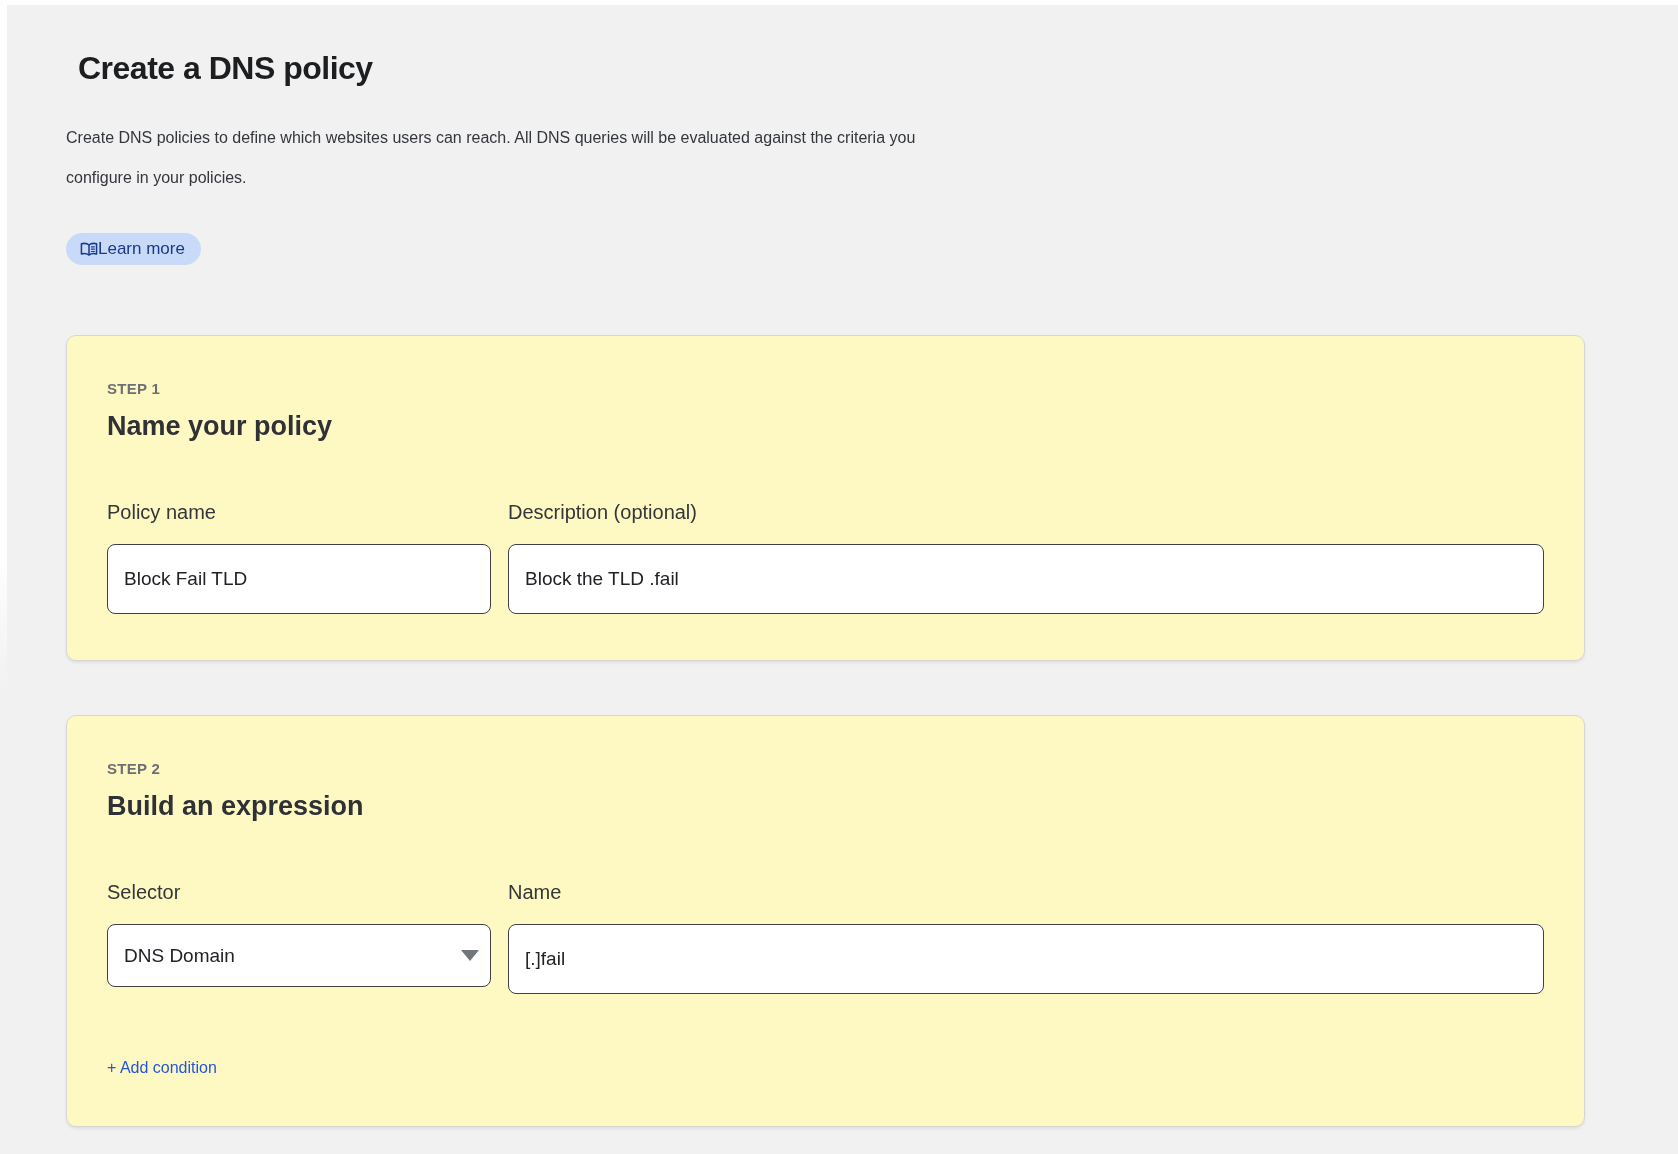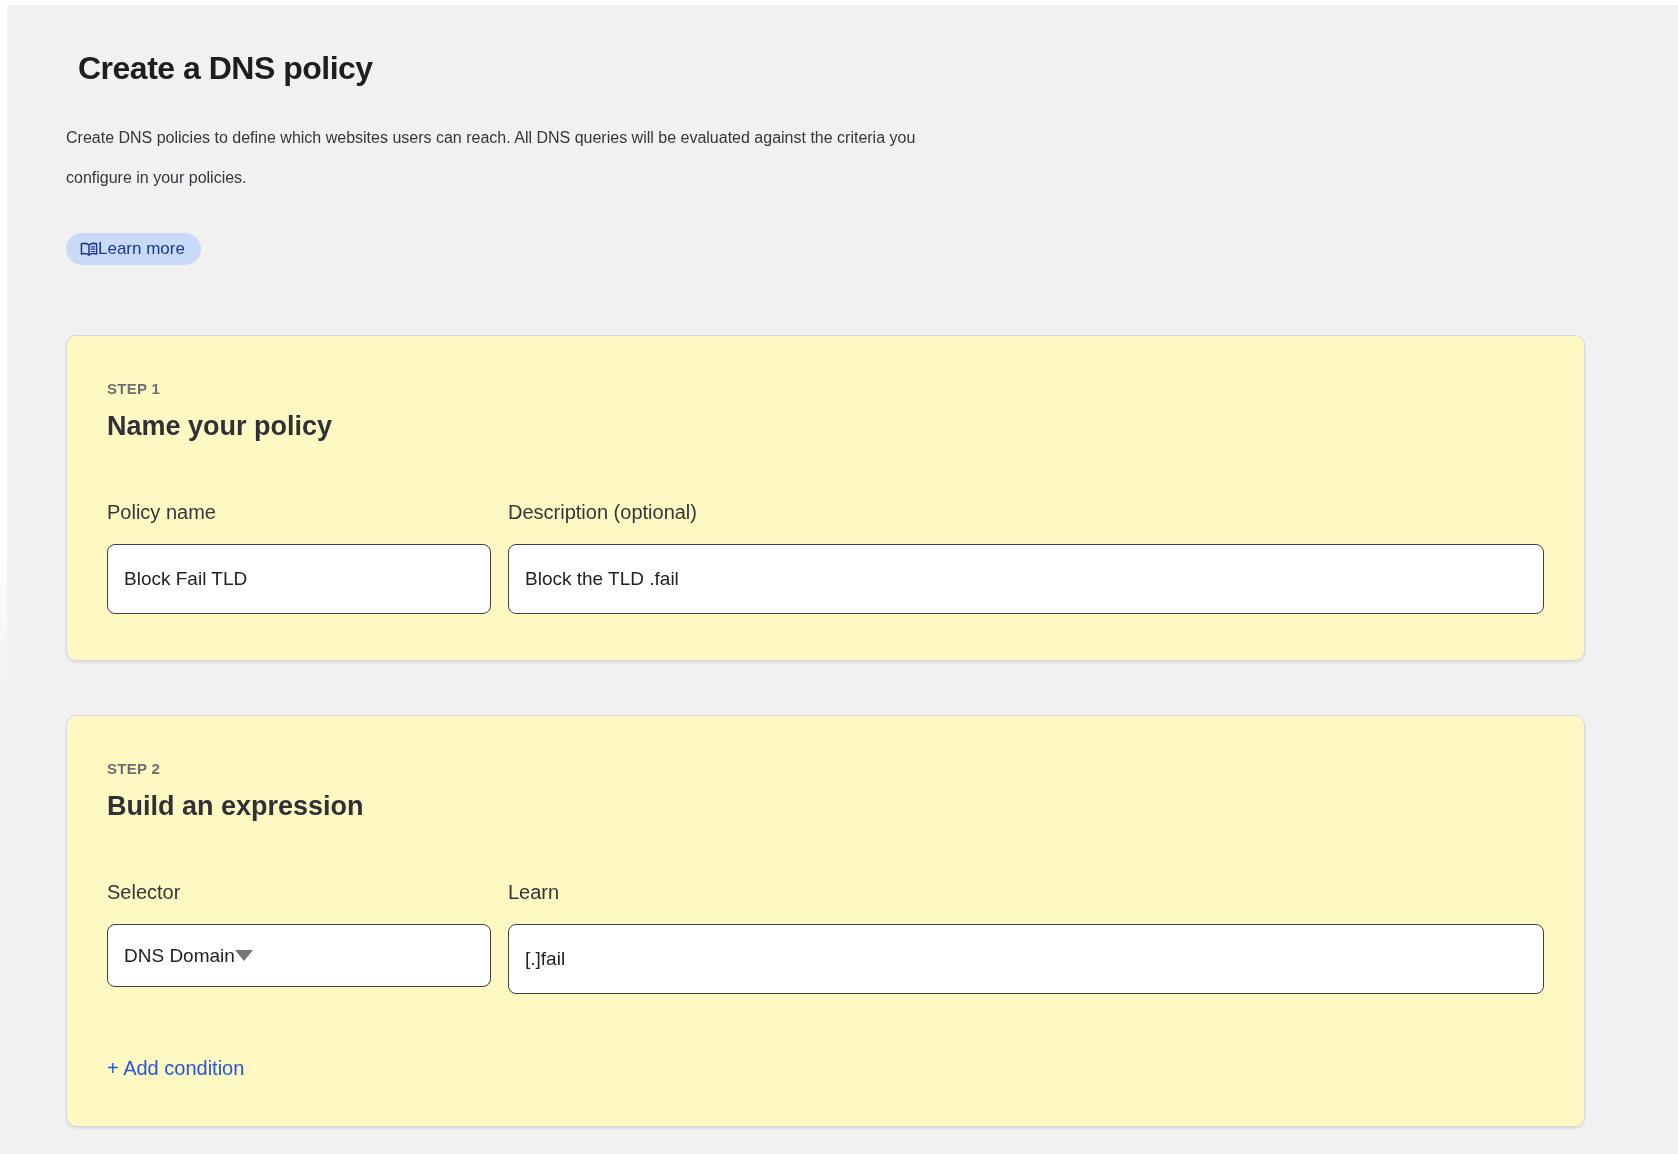--- a/index.html
+++ b/index.html
@@ -106,34 +106,35 @@
   }
   .dropdown {
     height: 63px;
     width: 100%;
     background: #ffffff;
     border: 1.5px solid #3f4145;
     border-radius: 8px;
     padding: 0 11px 0 16px;
     display: flex;
     align-items: center;
+    justify-content: space-between;
     font-size: 19px;
     color: #202226;
     cursor: pointer;
   }
   .dropdown-arrow {
     width: 0; height: 0;
     border-left: 9px solid transparent;
     border-right: 9px solid transparent;
     border-top: 11px solid #71767c;
   }
   .add-condition {
     display: inline-block;
     margin-top: 62px;
-    font-size: 20px;
+    font-size: 16px;
     line-height: 24px;
     color: #2355de;
     text-decoration: none;
     cursor: pointer;
   }
 </style>
 </head>
 <body>
 
 <div class="edge-top"></div>
@@ -180,21 +181,21 @@
 
     <div class="form-row">
       <div class="field col-a">
         <label>Selector</label>
         <div class="dropdown">
           <span>DNS Domain</span>
           <span class="dropdown-arrow"></span>
         </div>
       </div>
       <div class="field col-grow">
-        <label>Learn</label>
+        <label>Name</label>
         <input class="text-input" type="text" value="[.]fail" style="">
       </div>
     </div>
 
     <a class="add-condition" href="#">+ Add condition</a>
   </section>
 
 </div>
 
 </body></html>

